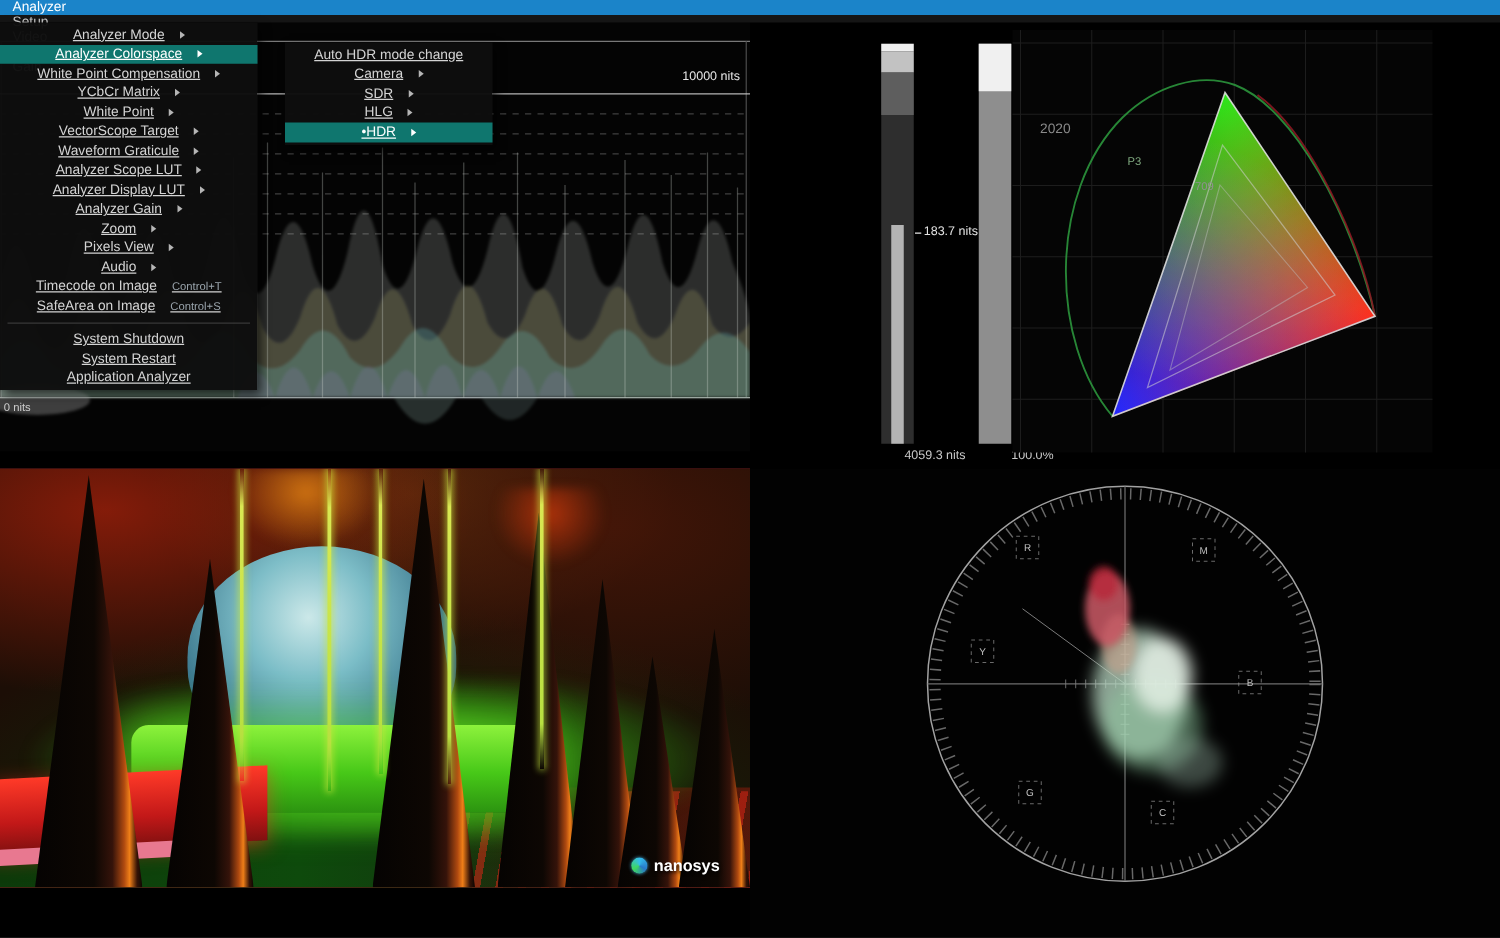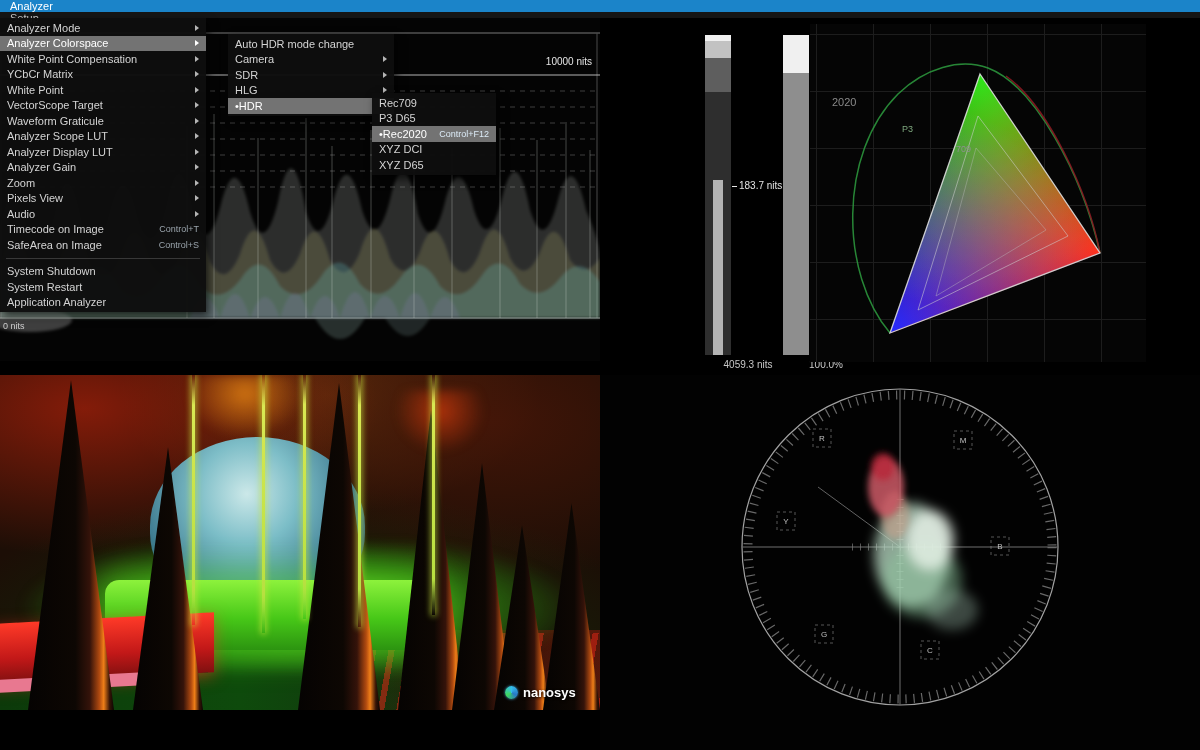--- a/index.html
+++ b/index.html
@@ -10,22 +10,22 @@
   
   .menubar{position:absolute;left:0;top:0;width:100%;height:18px;background:#151515;display:flex;align-items:stretch;z-index:90;font-size:11px;color:#c9c9c9;flex-direction:column;}
   .mb-item{padding:0 10px;display:flex;align-items:center;cursor:default;}
   .mb-item.active{background:#1b84c9;color:#fff;}
 
   
   .panel{position:absolute;background:rgba(13,13,13,0.97);z-index:95;font-size:11px;color:#d4d4d4;padding:2px 0;box-shadow:3px 4px 8px rgba(0,0,0,.65);}
   #menu-analyzer{left:0;top:18px;width:206px;}
   #menu-colorspace{left:206px;top:34px;width:166px;margin-left:22px;}
   #menu-hdr{left:372px;top:93px;width:124px;}
-  .menu-item{height:15.5px;display:flex;align-items:center;justify-content:space-between;padding:0 7px;white-space:nowrap;}
-  .menu-item.active{background:#737373;color:#fff;}
+  .menu-item{height:15.5px;display:flex;align-items:center;justify-content:center;padding:0 7px;white-space:nowrap;text-decoration:underline;}
+  .menu-item.active{background:#0f766e;color:#fff;}
   .arrow{width:0;height:0;border-left:4px solid #b5b5b5;border-top:3.5px solid transparent;border-bottom:3.5px solid transparent;margin-left:12px;}
   .menu-item.active .arrow{border-left-color:#fff;}
   .shortcut{font-size:9px;color:#9aa4ac;margin-left:12px;}
   .menu-item.active .shortcut{color:#dcebf7;}
   .separator{height:1px;background:#383838;margin:5px 6px;}
 
   
   #waveform{left:0;top:18px;width:600px;height:343px;background:#040404;z-index:5;}
   .wf-top-label{position:absolute;right:8px;top:38px;font-size:10px;color:#e6e6e6;}
   .wf-bottom-label{position:absolute;left:3px;top:303px;font-size:9px;color:#cfcfcf;}
@@ -363,32 +363,14 @@
     <div class="menu-item">
       <span>HLG</span>
         <span class="arrow"></span>
     </div>
     <div class="menu-item active">
       <span>•HDR</span>
         <span class="arrow"></span>
     </div>
   </div>
 
-  <div id="menu-hdr" class="panel">
-    <div class="menu-item">
-      <span>Rec709</span>
-    </div>
-    <div class="menu-item">
-      <span>P3 D65</span>
-    </div>
-    <div class="menu-item active">
-      <span>•Rec2020</span>
-        <span class="shortcut">Control+F12</span>
-    </div>
-    <div class="menu-item">
-      <span>XYZ DCI</span>
-    </div>
-    <div class="menu-item">
-      <span>XYZ D65</span>
-    </div>
-  </div>
 
 </div>
 
 </body></html>

